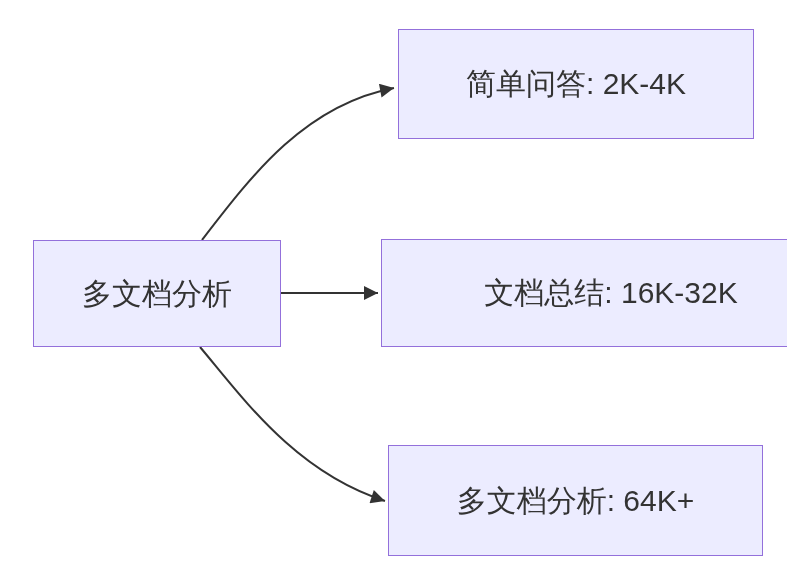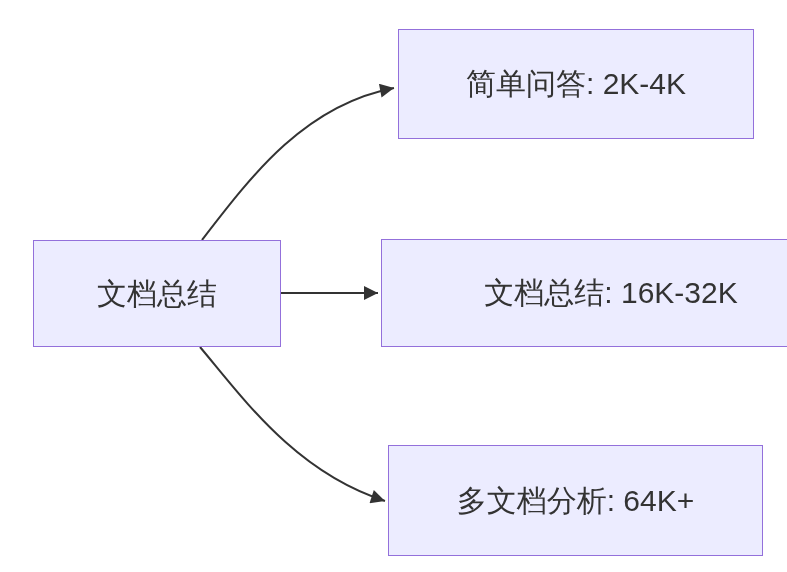--- a/index.html
+++ b/index.html
@@ -51,21 +51,21 @@
       <marker id="arrowhead" viewBox="0 0 10 10" refX="10" refY="5" markerUnits="userSpaceOnUse" markerWidth="18" markerHeight="14" orient="auto">
         <path d="M0,0 L10,5 L0,10 z" fill="#333333"></path>
       </marker>
     </defs>
     <path d="M 202 240 C 252 175, 305 105, 394 88" fill="none" stroke="#333333" stroke-width="2" marker-end="url(#arrowhead)"></path>
     <path d="M 281 293 L 378 293" fill="none" stroke="#333333" stroke-width="2" marker-end="url(#arrowhead)"></path>
     <path d="M 200 347 C 243 398, 295 472, 385 501" fill="none" stroke="#333333" stroke-width="2" marker-end="url(#arrowhead)"></path>
   </svg>
 
   <div class="node node-root">
-    <span>文档总结</span>
+    <span>多文档分析</span>
   </div>
 
   <div class="node node-top">
     <span>简单问答: 2K-4K</span>
   </div>
 
   <div class="node node-middle">
     <span>文档总结: 16K-32K</span>
   </div>
 

